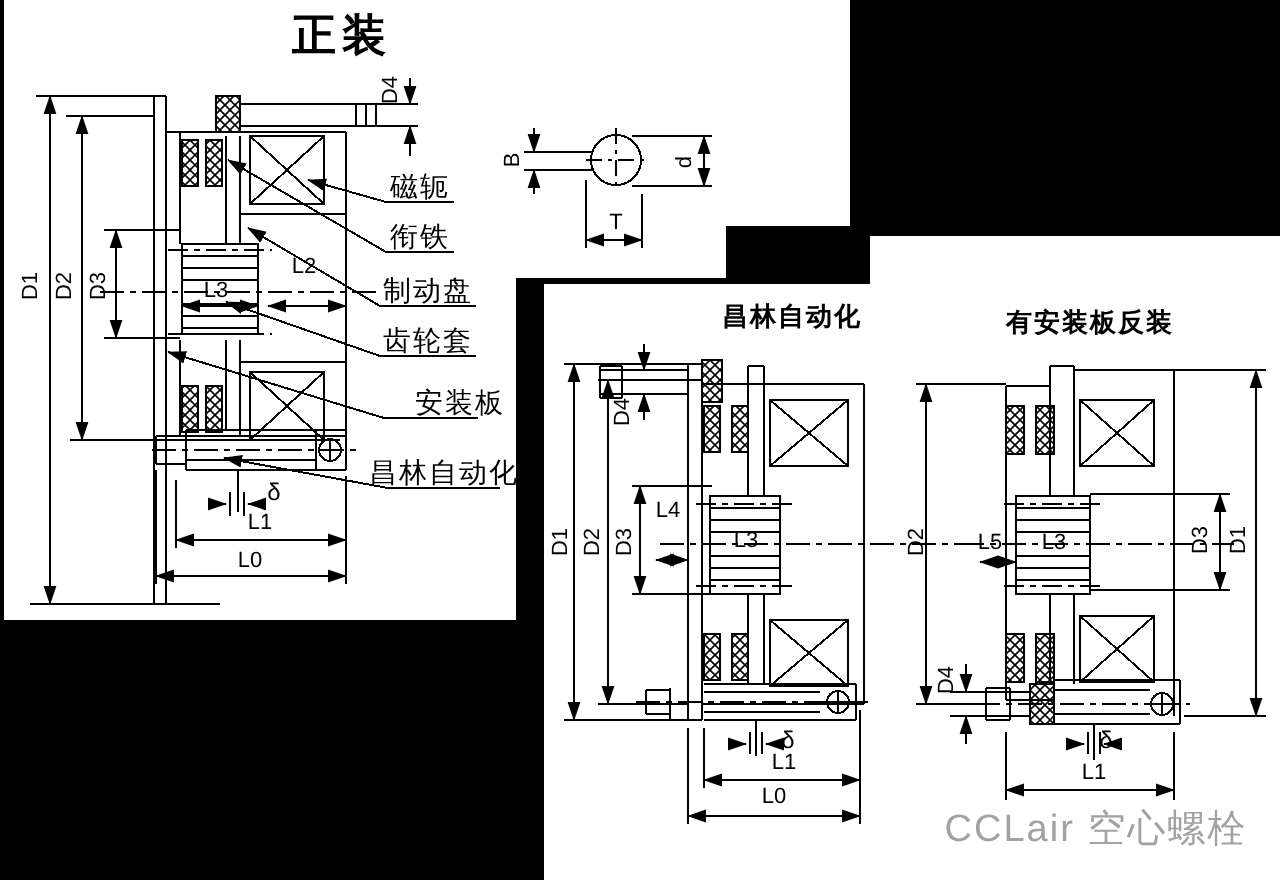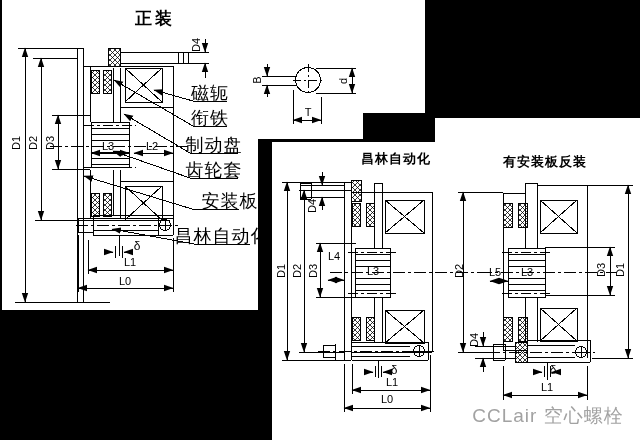--- a/index.html
+++ b/index.html
@@ -5,22 +5,22 @@
   html,body{margin:0;padding:0;background:#000;}
   #root{position:relative;width:640px;height:440px;background:#000;overflow:hidden;
         font-family:"Liberation Sans","DejaVu Sans",sans-serif;}
   .paper{position:absolute;background:#fff;}
   #lineart{position:absolute;left:0;top:0;width:640px;height:440px;}
   .lbl{position:absolute;transform:translate(-50%,-50%);color:#000;white-space:nowrap;
        line-height:1;font-family:"Liberation Sans","DejaVu Sans",sans-serif;}
   .rot{transform:translate(-50%,-50%) rotate(-90deg);}
   .s11{font-size:11px;}
   .s12{font-size:12px;}
-  .s14{font-size:18px;letter-spacing:1px;}
-  .s17{font-size:17px;letter-spacing:3px;font-weight:bold;}
+  .s14{font-size:14px;letter-spacing:1px;}
+  .s17{font-size:22px;letter-spacing:3px;font-weight:bold;margin-left:16px;}
   .s13{font-size:13px;letter-spacing:1px;font-weight:bold;}
   .wm{font-size:19px;color:#a2a2a2;letter-spacing:1px;}
 </style>
 </head>
 <body>
 
 <div id="root">
 
   <div class="paper" style="left:2px;top:0;width:423px;height:113px"></div>
   <div class="paper" style="left:2px;top:0;width:361px;height:139px"></div>
@@ -217,21 +217,21 @@
   <div class="lbl s14" style="left:214px;top:145px">制动盘</div>
   <div class="lbl s14" style="left:214px;top:170px">齿轮套</div>
   <div class="lbl s14" style="left:230px;top:201px">安装板</div>
   <div class="lbl s14" style="left:222px;top:236px">昌林自动化</div>
 
   <div class="lbl s11 rot" style="left:16px;top:143px">D1</div>
   <div class="lbl s11 rot" style="left:33px;top:143px">D2</div>
   <div class="lbl s11 rot" style="left:50px;top:143px">D3</div>
   <div class="lbl s11 rot" style="left:196px;top:45px">D4</div>
   <div class="lbl s11" style="left:108px;top:146px">L3</div>
-  <div class="lbl s11" style="left:152px;top:146px">L2</div>
+  <div class="lbl s11" style="left:152px;top:134px">L2</div>
   <div class="lbl s12" style="left:137px;top:246px">δ</div>
   <div class="lbl s11" style="left:130px;top:262px">L1</div>
   <div class="lbl s11" style="left:125px;top:281px">L0</div>
 
   <div class="lbl s11 rot" style="left:257px;top:80px">B</div>
   <div class="lbl s11" style="left:308px;top:112px">T</div>
   <div class="lbl s11 rot" style="left:343px;top:81px">d</div>
 
   <div class="lbl s11 rot" style="left:281px;top:271px">D1</div>
   <div class="lbl s11 rot" style="left:297px;top:271px">D2</div>

